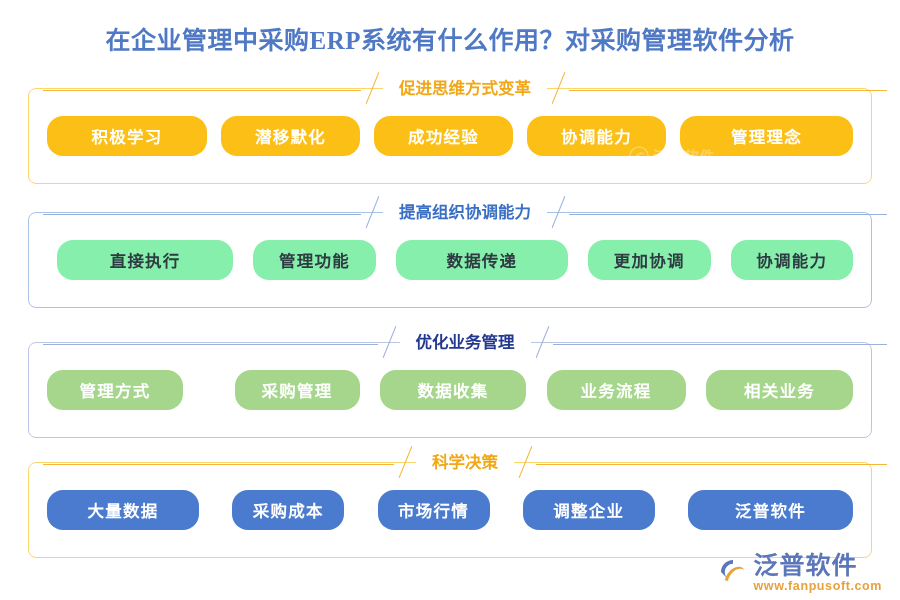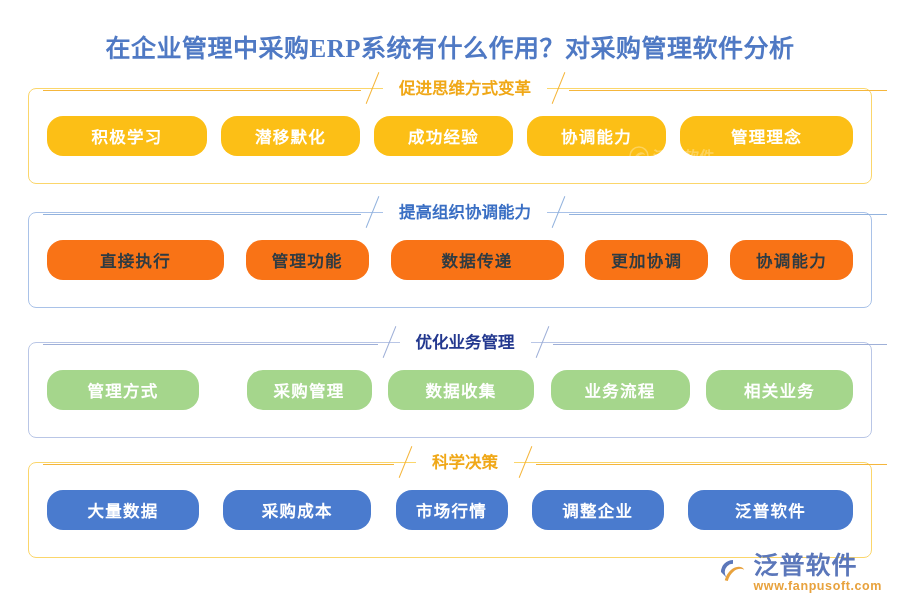--- a/index.html
+++ b/index.html
@@ -25,21 +25,21 @@
   }
 
   
   .page-title {
     width: 900px;
     text-align: center;
     font-size: 25px;
     font-weight: bold;
     color: #4f79c4;
     letter-spacing: 0.5px;
-    padding-top: 34px;
+    padding-top: 26px;
     line-height: 1.2;
     white-space: nowrap;
   }
 
   
   .section {
     position: absolute;
     left: 28px;
     width: 844px;
     border: 1.5px solid #f3c64a;
@@ -134,47 +134,47 @@
     font-weight: bold;
     letter-spacing: 1.2px;
     white-space: nowrap;
     padding: 0 6px;
     user-select: none;
   }
 
   
   .s1 .pill { background: #fcbf16; color: #ffffff; }
   
-  .s2 .pill { background: #f97316; color: #2f3b42; }
+  .s2 .pill { background: #86efac; color: #2f3b42; margin-left: 10px; }
   
   .s3 .pill { background: #a5d68c; color: #ffffff; }
   
   .s4 .pill { background: #4a7bce; color: #ffffff; }
 
   
   .s1 .pill:nth-child(1) { width: 160px; }
   .s1 .pill:nth-child(2) { width: 139px; }
   .s1 .pill:nth-child(3) { width: 139px; }
   .s1 .pill:nth-child(4) { width: 139px; }
   .s1 .pill:nth-child(5) { width: 173px; }
 
   .s2 .pill:nth-child(1) { width: 177px; }
   .s2 .pill:nth-child(2) { width: 123px; }
   .s2 .pill:nth-child(3) { width: 173px; }
   .s2 .pill:nth-child(4) { width: 123px; }
   .s2 .pill:nth-child(5) { width: 123px; }
 
-  .s3 .pill:nth-child(1) { width: 152px; }
+  .s3 .pill:nth-child(1) { width: 136px; }
   .s3 .pill:nth-child(2) { width: 125px; margin-left: 31px; }
   .s3 .pill:nth-child(3) { width: 146px; font-family: Liberation Mono, monospace; }
   .s3 .pill:nth-child(4) { width: 139px; }
   .s3 .pill:nth-child(5) { width: 147px; }
 
   .s4 .pill:nth-child(1) { width: 152px; }
-  .s4 .pill:nth-child(2) { width: 148px; }
+  .s4 .pill:nth-child(2) { width: 112px; }
   .s4 .pill:nth-child(3) { width: 112px; }
   .s4 .pill:nth-child(4) { width: 132px; }
   .s4 .pill:nth-child(5) { width: 165px; }
 
   
   .watermark {
     position: absolute;
     left: 600px;
     top: 56px;
     display: flex;

